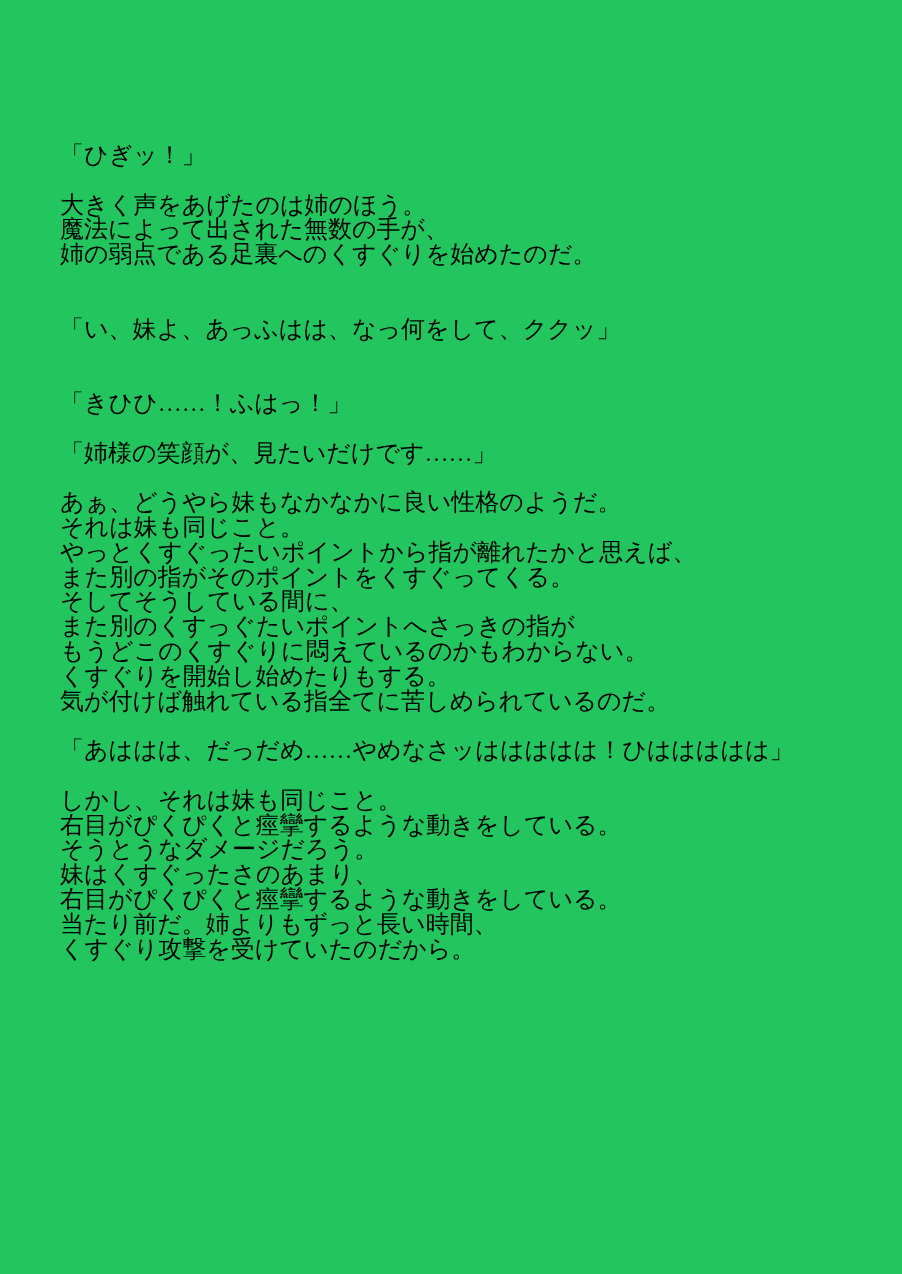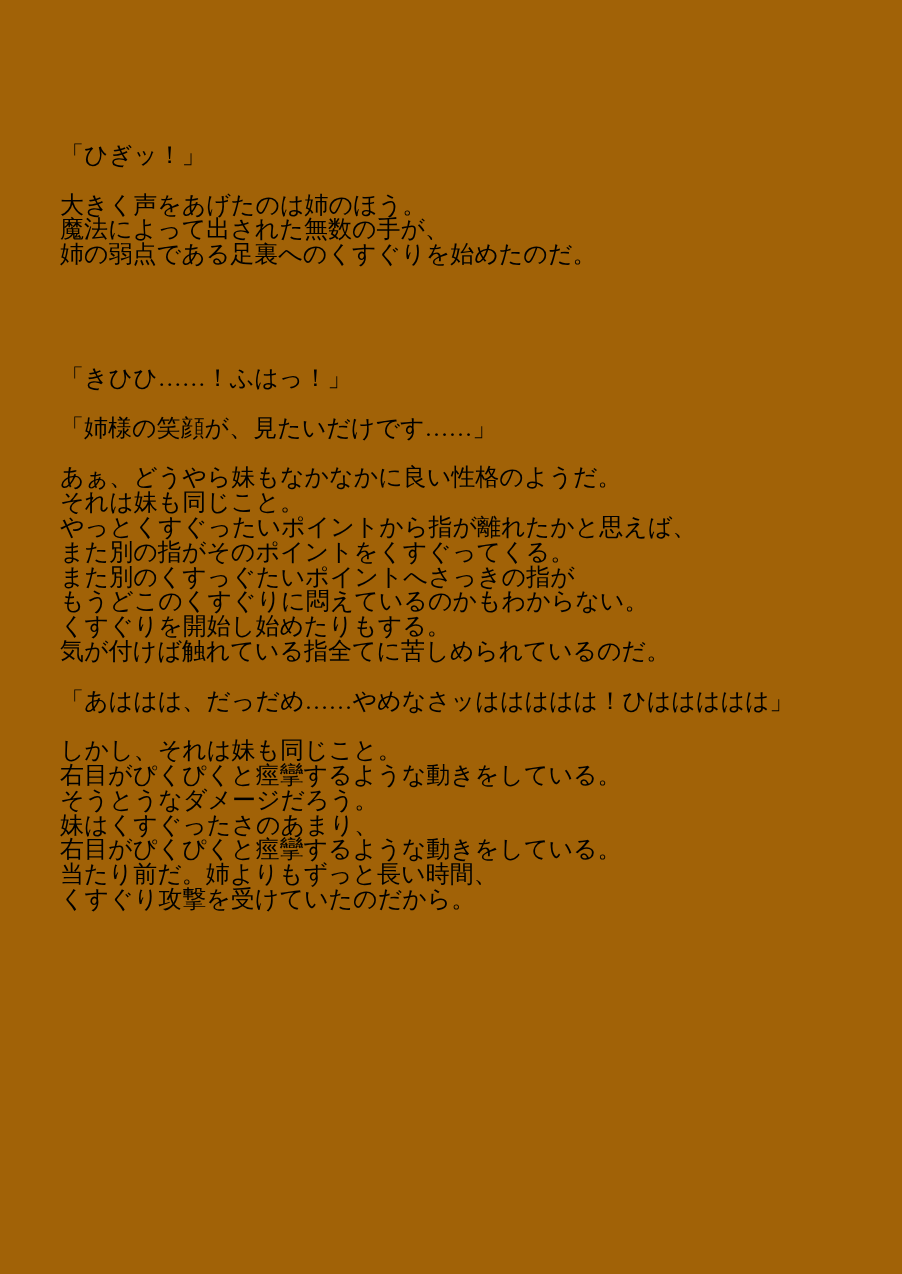--- a/index.html
+++ b/index.html
@@ -11,21 +11,21 @@
     height: 1274px;
     background: #ffffff;
     overflow: hidden;
   }
   .page {
     position: relative;
     width: 902px;
     height: 1274px;
     box-sizing: border-box;
     padding: 143px 20px 0 60px;
-    background: #a16207;
+    background: #22c55e;
   }
   .story {
     font-family: "Liberation Serif", "DejaVu Serif", serif;
     font-size: 24px;
     line-height: 24.8px;
     color: #000000;
     letter-spacing: 0;
   }
   .line {
     height: 24.8px;
@@ -38,30 +38,32 @@
 
 <div class="page">
   <div class="story">
     <div class="line">「ひぎッ！」</div>
     <div class="line"></div>
     <div class="line">大きく声をあげたのは姉のほう。</div>
     <div class="line">魔法によって出された無数の手が、</div>
     <div class="line">姉の弱点である足裏へのくすぐりを始めたのだ。</div>
     <div class="line"></div>
     <div class="line"></div>
+    <div class="line">「い、妹よ、あっふはは、なっ何をして、ククッ」</div>
     <div class="line"></div>
     <div class="line"></div>
     <div class="line">「きひひ……！ふはっ！」</div>
     <div class="line"></div>
     <div class="line">「姉様の笑顔が、見たいだけです……」</div>
     <div class="line"></div>
     <div class="line">あぁ、どうやら妹もなかなかに良い性格のようだ。</div>
     <div class="line">それは妹も同じこと。</div>
     <div class="line">やっとくすぐったいポイントから指が離れたかと思えば、</div>
     <div class="line">また別の指がそのポイントをくすぐってくる。</div>
+    <div class="line">そしてそうしている間に、</div>
     <div class="line">また別のくすっぐたいポイントへさっきの指が</div>
     <div class="line">もうどこのくすぐりに悶えているのかもわからない。</div>
     <div class="line">くすぐりを開始し始めたりもする。</div>
     <div class="line">気が付けば触れている指全てに苦しめられているのだ。</div>
     <div class="line"></div>
     <div class="line">「あははは、だっだめ……やめなさッははははは！ひははははは」</div>
     <div class="line"></div>
     <div class="line">しかし、それは妹も同じこと。</div>
     <div class="line">右目がぴくぴくと痙攣するような動きをしている。</div>
     <div class="line">そうとうなダメージだろう。</div>

